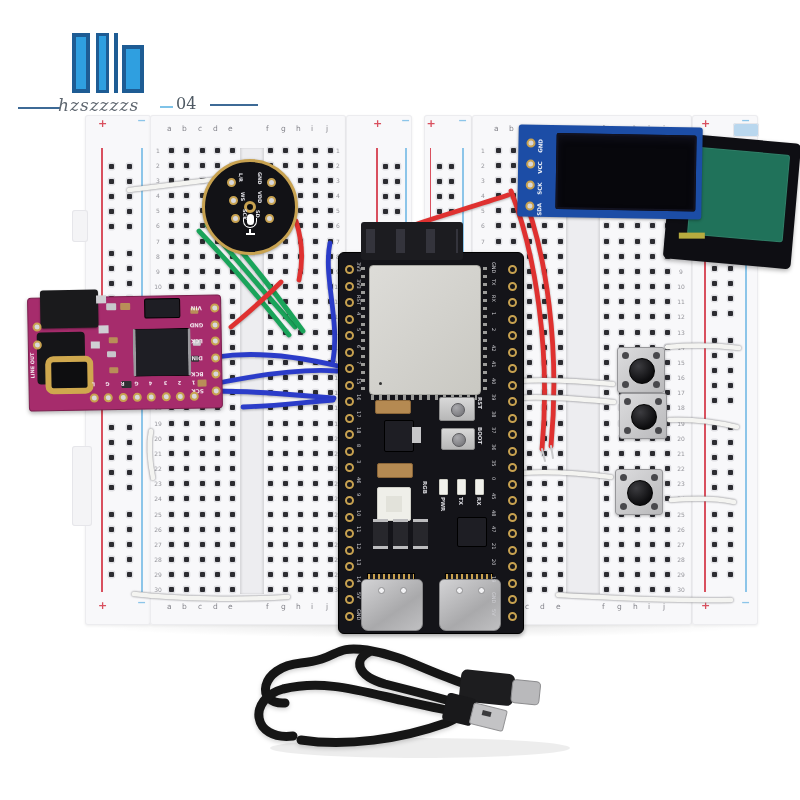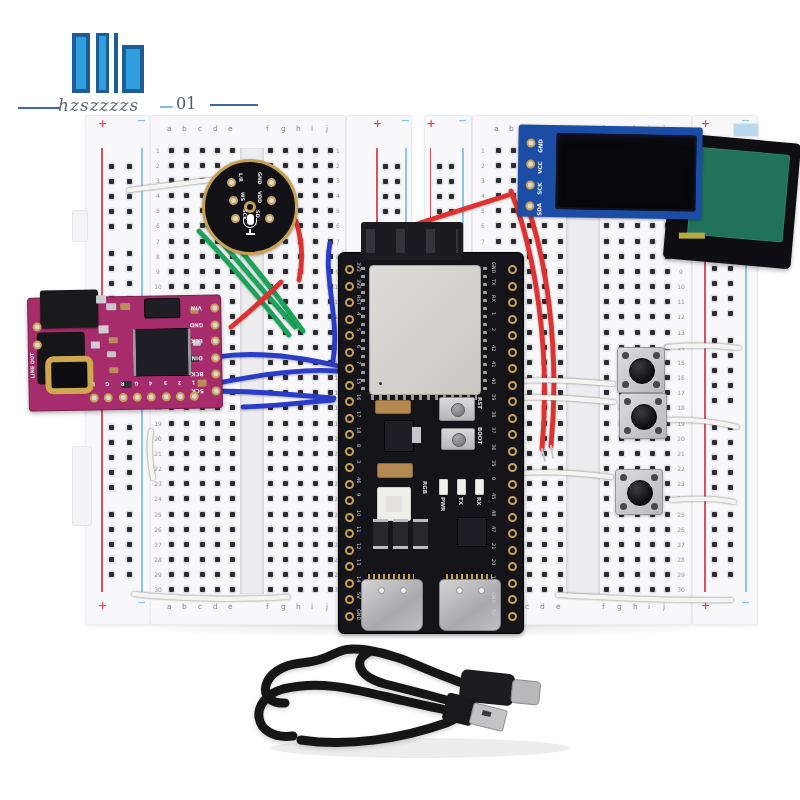--- a/index.html
+++ b/index.html
@@ -102,21 +102,21 @@
 <div id="photo">
 
   <div id="wm">
     <div class="wmbar" style="left:62px;top:8px;width:18px;height:60px;border:4px solid #1e5c94;background:#2f9fe0;"></div>
     <div class="wmbar" style="left:86px;top:8px;width:13px;height:60px;border:3px solid #1e5c94;background:#2f9fe0;"></div>
     <div class="wmbar" style="left:104px;top:8px;width:4px;height:60px;background:#1e5c94;"></div>
     <div class="wmbar" style="left:112px;top:20px;width:22px;height:48px;border:4px solid #1e5c94;background:#2f9fe0;"></div>
     <div class="wmline" style="left:8px;top:82px;width:42px;"></div>
     <span id="wm-text">hzszzzzs</span>
     <div class="wmline" style="left:150px;top:81px;width:13px;background:#7fc3e8;"></div>
-    <span id="wm-code">01</span>
+    <span id="wm-code">04</span>
     <div class="wmline" style="left:200px;top:79px;width:48px;"></div>
   </div>
 
   <div class="bbshadow" style="left:88px;top:614px;width:668px;height:24px;"></div>
   <div id="breadboard">
       <div style="position: absolute; left: 0px; top: 0px;">
         <div class="panel" style="position: absolute; left: 85px; top: 115px; width: 66px; height: 510px;"></div>
         <div class="panel" style="position: absolute; left: 150px; top: 115px; width: 196px; height: 510px;"></div>
         <div class="panel" style="position: absolute; left: 346px; top: 115px; width: 66px; height: 510px;"></div>
         <div class="panel" style="position: absolute; left: 424px; top: 115px; width: 48px; height: 510px;"></div>

